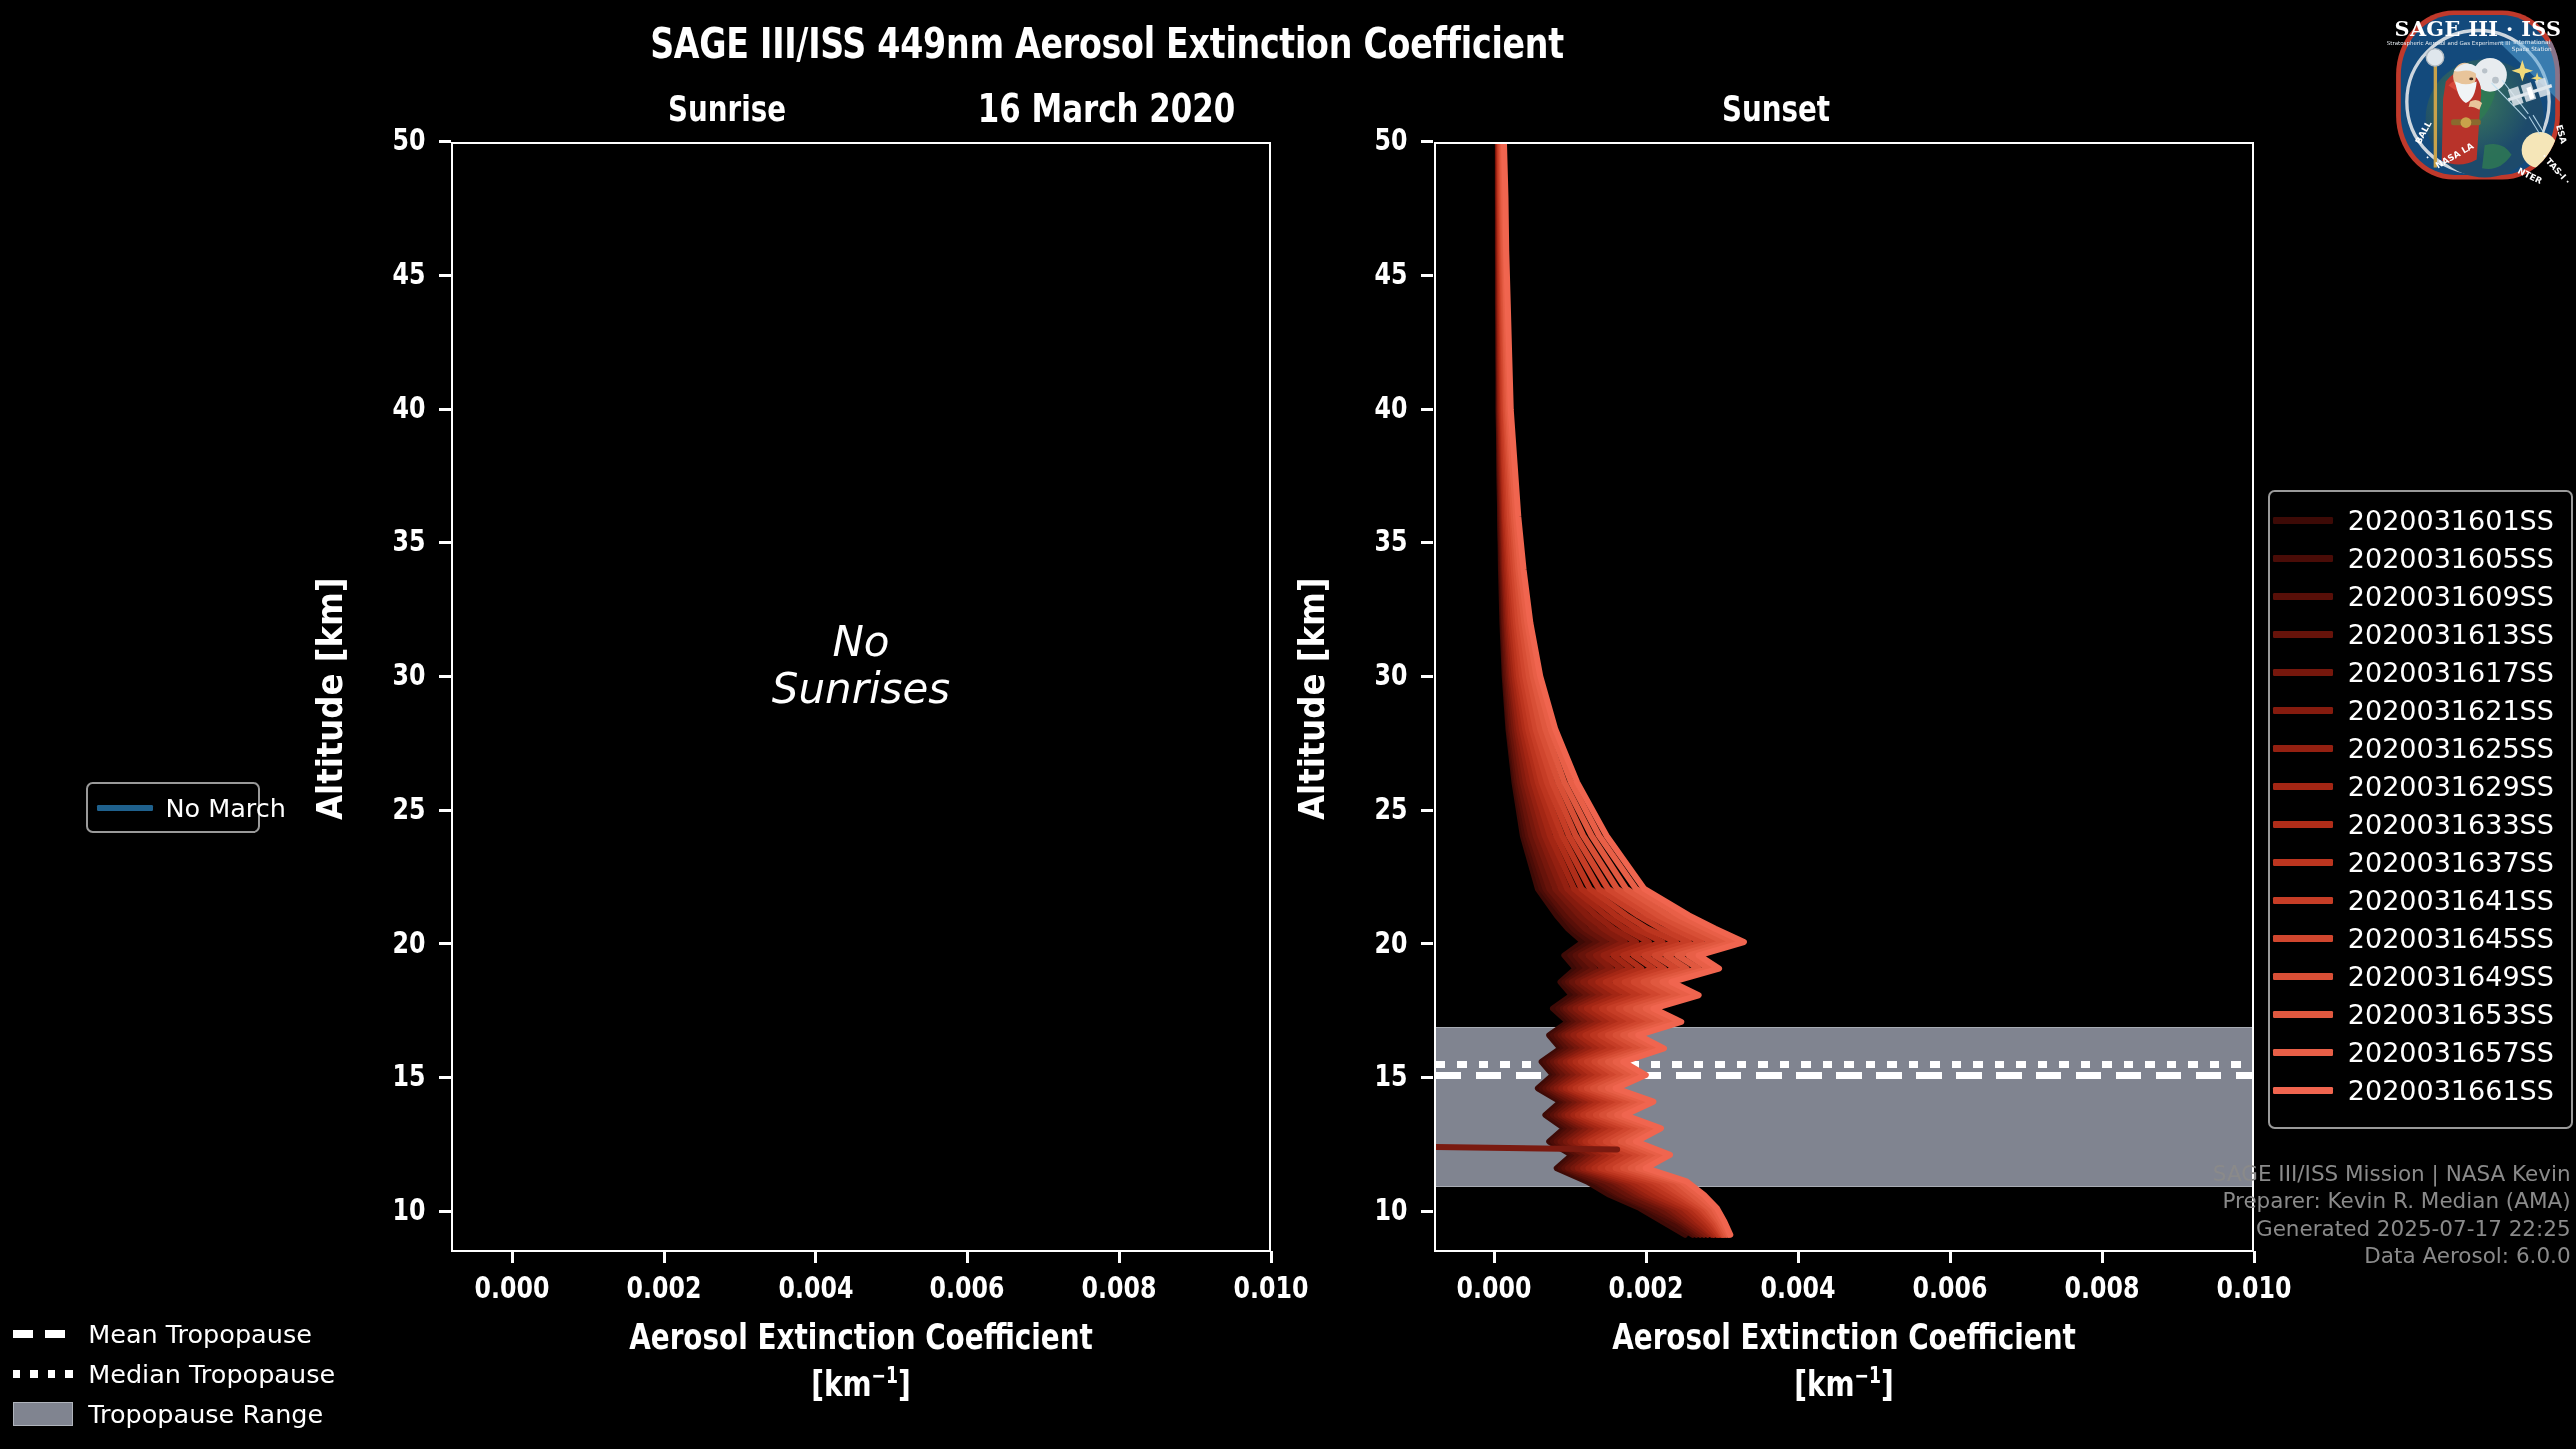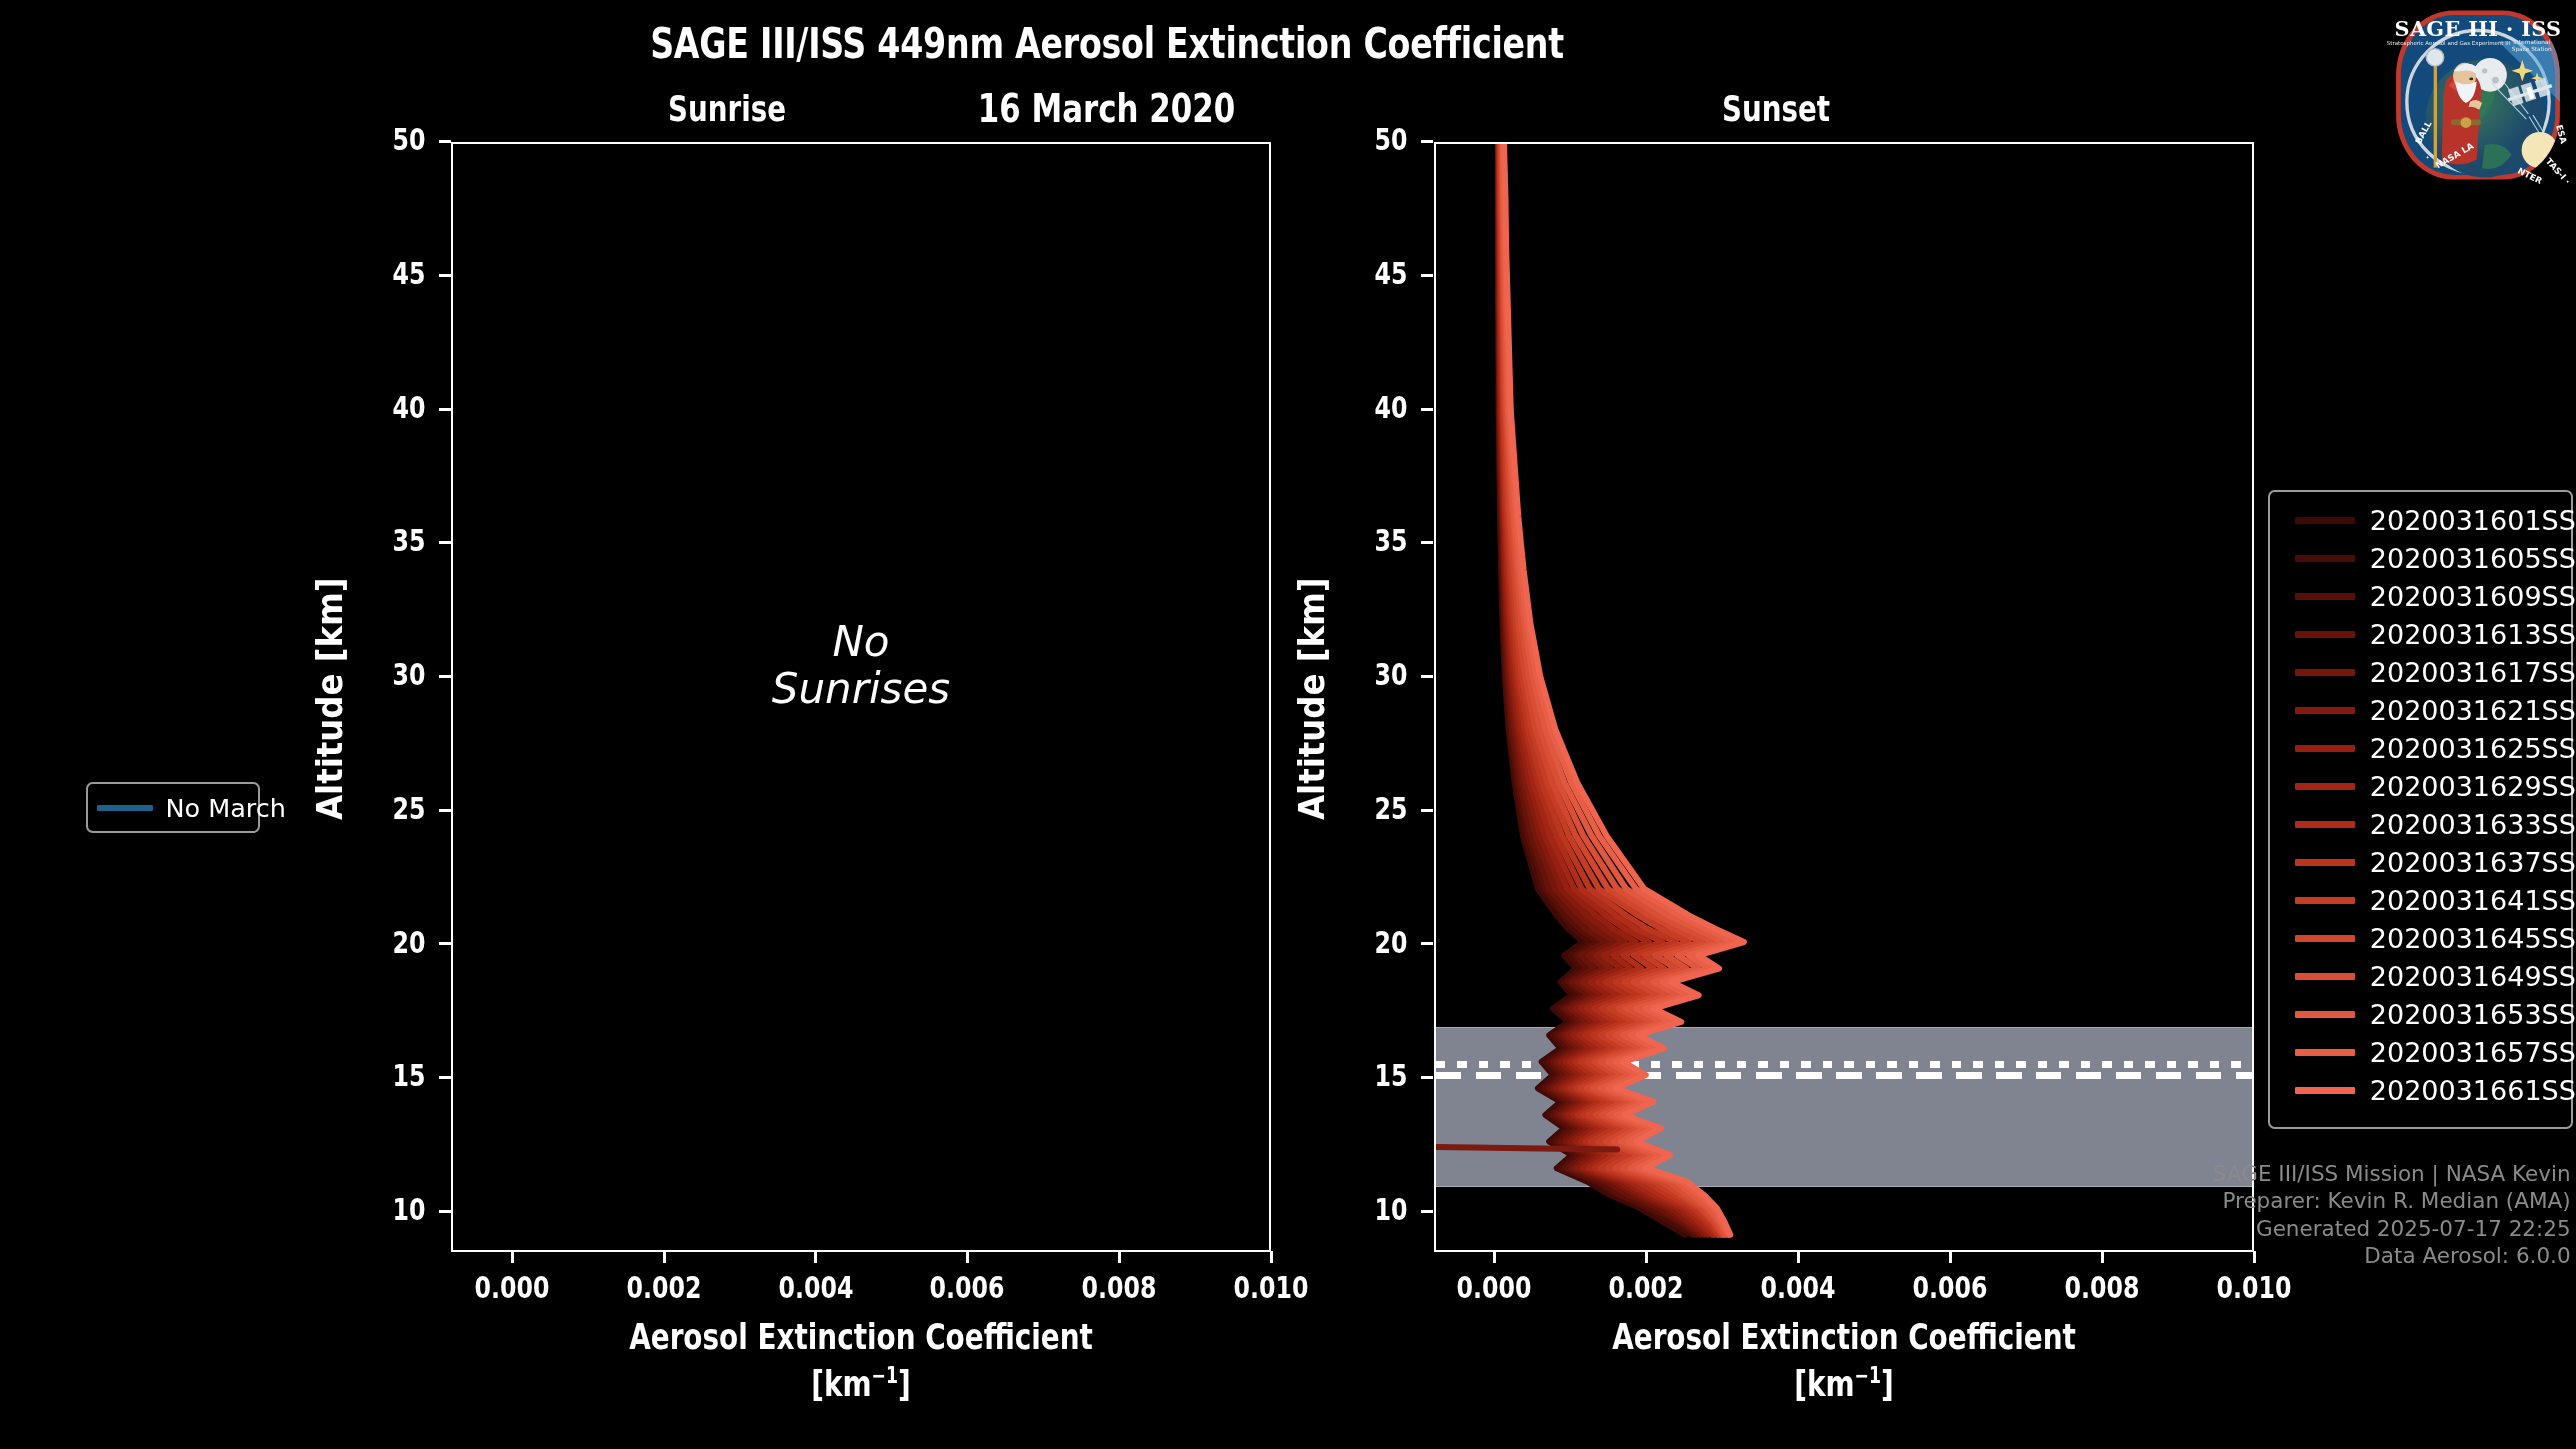--- a/index.html
+++ b/index.html
@@ -87,21 +87,21 @@
     background: repeating-linear-gradient(to right, #fff 0 9.4px, transparent 9.4px 21.5px);
   }
 
   .legend-box {
     position: absolute; background: #000;
     border: 2px solid #9a9a9a; border-radius: 6.7px;
   }
   #legend-nodata { left: 86px; top: 782px; width: 174px; height: 51px; }
   #legend-profiles { left: 2268px; top: 490px; width: 305px; height: 639px; padding: 9.4px 0; }
 
-  .leg-row { display: flex; align-items: center; height: 38px; padding-left: 25px; }
+  .leg-row { display: flex; align-items: center; height: 38px; padding-left: 3px; }
   .leg-swatch { width: 60px; height: 7.4px; border-radius: 1.3px; flex: none; }
   .leg-text {
     color: #fff; font-size: 27px; margin-left: 14.8px;
     font-family: "DejaVu Sans", sans-serif; white-space: nowrap;
   }
   #legend-nodata .leg-row { height: 100%; padding-left: 9.4px; }
   #legend-nodata .leg-swatch { width: 56px; height: 6px; }
   #legend-nodata .leg-text { font-size: 25.5px; margin-left: 12px; }
 
   .tropo-legend { position: absolute; left: 13.4px; top: 1318px; }
@@ -302,20 +302,34 @@
       <div class="leg-row">
         <div class="leg-swatch" style="background: rgb(232, 95, 71);"></div>
         <div class="leg-text">2020031657SS</div>
       </div>
       <div class="leg-row">
         <div class="leg-swatch" style="background: rgb(240, 101, 79);"></div>
         <div class="leg-text">2020031661SS</div>
       </div>
     </div>
 
+  <div class="tropo-legend">
+    <div class="tl-row">
+      <div class="tl-mark tl-dashed"></div>
+      <div class="tl-text">Mean Tropopause</div>
+    </div>
+    <div class="tl-row">
+      <div class="tl-mark tl-dotted"></div>
+      <div class="tl-text">Median Tropopause</div>
+    </div>
+    <div class="tl-row">
+      <div class="tl-mark tl-patch"></div>
+      <div class="tl-text">Tropopause Range</div>
+    </div>
+  </div>
 
   <div class="credits">
     <div>SAGE III/ISS Mission | NASA Kevin</div>
     <div>Preparer: Kevin R. Median (AMA)</div>
     <div>Generated 2025-07-17 22:25</div>
     <div>Data Aerosol: 6.0.0</div>
   </div>
 
   <svg id="logo" viewBox="0 0 280 280">
     <defs>

